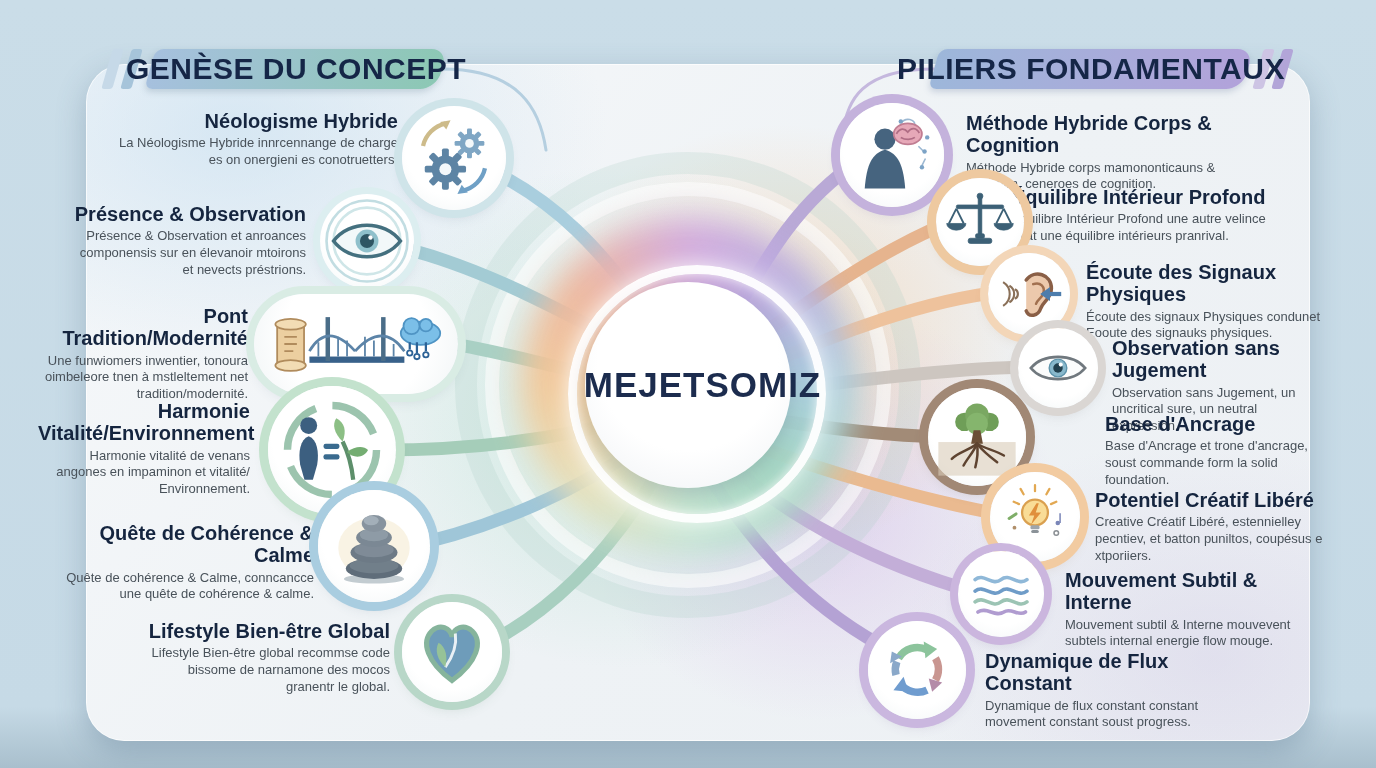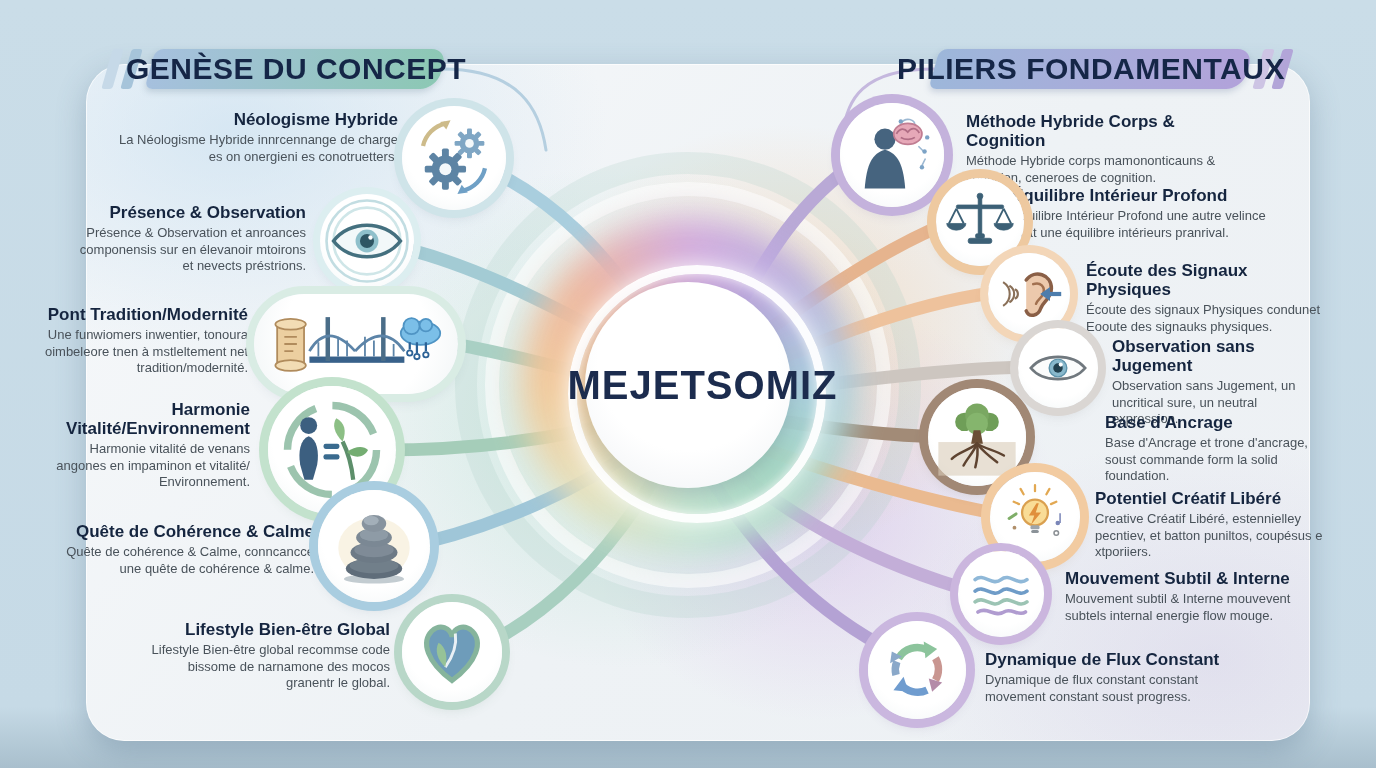--- a/index.html
+++ b/index.html
@@ -30,24 +30,24 @@
   #banner-left-text{left:150px;width:292px;} #banner-right-text{left:934px;width:314px;}
   
   #center-glow{position:absolute;left:521px;top:218px;width:334px;height:334px;border-radius:50%;z-index:2;
     background:conic-gradient(from -90deg,#f4c795,#eeb49e,#d2a8de,#b8ace0,#a9cfe0,#a3d8c2,#c4e6d2,#e8e0b8,#f4c795);
     filter:blur(16px);opacity:.95;}
   #center-ring{position:absolute;left:568px;top:265px;width:240px;height:240px;border-radius:50%;z-index:4;
     border:9px solid rgba(255,255,255,.95);box-shadow:0 0 24px rgba(255,255,255,.9), inset 0 0 12px rgba(255,255,255,.8);}
   #center-circle{position:absolute;left:585px;top:282px;width:206px;height:206px;border-radius:50%;z-index:5;
     background:radial-gradient(circle at 50% 38%,#ffffff 55%,#eef1f4 100%);
     box-shadow:0 8px 18px rgba(90,110,130,.25);display:flex;align-items:center;justify-content:center;}
-  #center-label{font-weight:800;font-size:40px;letter-spacing:1px;color:#1c2c4e;margin-left:29px;}
+  #center-label{font-weight:800;font-size:35px;letter-spacing:1px;color:#1c2c4e;margin-left:29px;}
   
   .titem{position:absolute;z-index:6;}
-  .titem h3{margin:0;font-size:17px;line-height:1.12;color:#15253f;font-weight:700;}
+  .titem h3{margin:0;font-size:20px;line-height:1.12;color:#15253f;font-weight:700;}
   .titem p{margin:3px 0 0;font-size:13px;line-height:1.28;color:#49525a;}
   .tleft{text-align:right;} .tright{text-align:left;}
   #t-l1{left:118px;top:110px;width:280px;} #t-l2{left:74px;top:203px;width:232px;}
   #t-l3{left:38px;top:305px;width:210px;}  #t-l4{left:38px;top:400px;width:212px;}
   #t-l5{left:64px;top:522px;width:250px;}  #t-l6{left:136px;top:620px;width:254px;}
   #t-r1{left:966px;top:112px;width:282px;} #t-r2{left:1012px;top:186px;width:262px;}
   #t-r3{left:1086px;top:261px;width:238px;}#t-r4{left:1112px;top:337px;width:212px;}
   #t-r5{left:1105px;top:413px;width:224px;}#t-r6{left:1095px;top:489px;width:228px;}
   #t-r7{left:1065px;top:569px;width:240px;}#t-r8{left:985px;top:650px;width:250px;}
   

